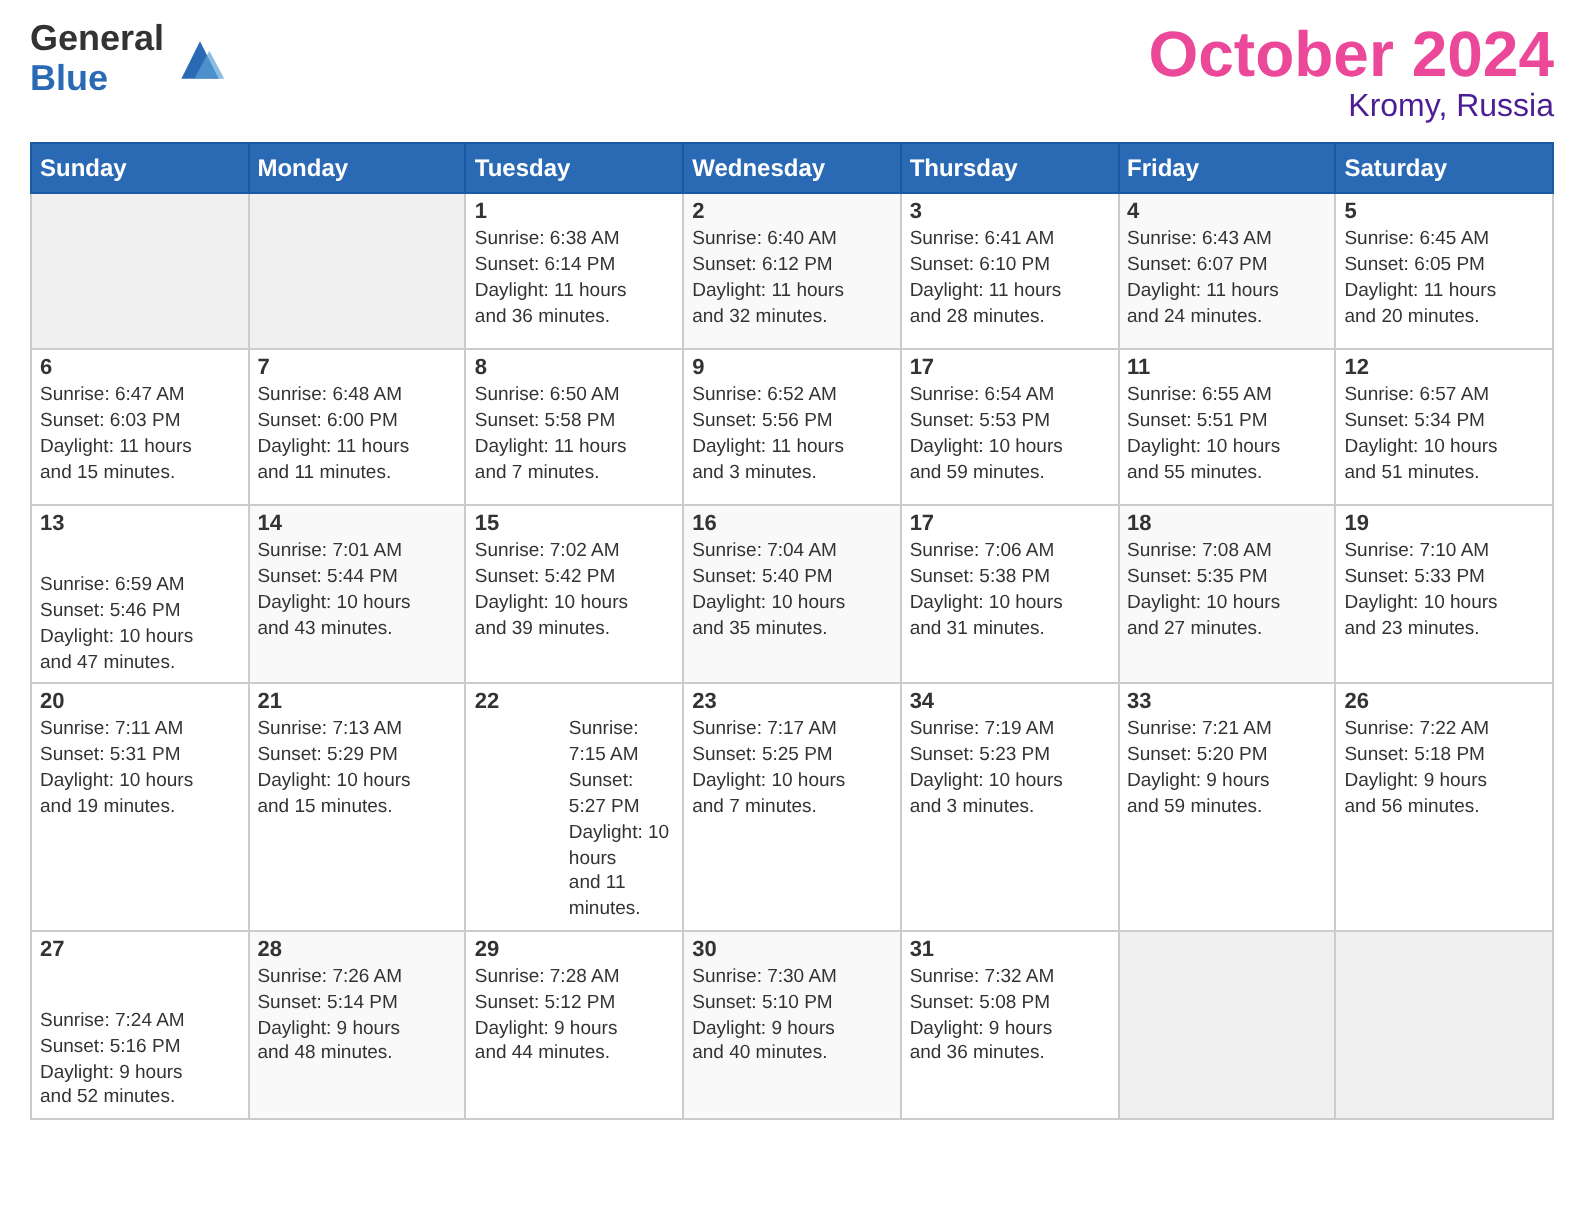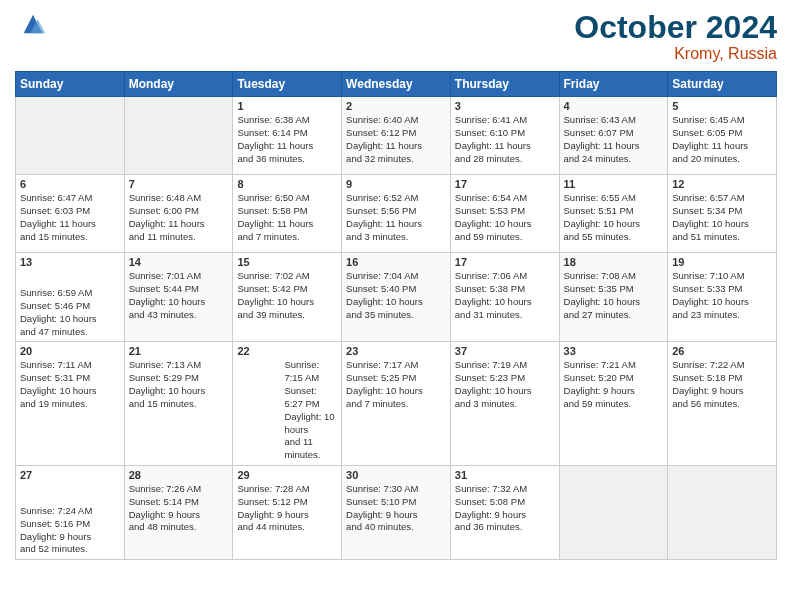--- a/index.html
+++ b/index.html
@@ -43,26 +43,26 @@
       width: 28px;
       height: 28px;
       margin-left: 4px;
     }
     .title-block {
       text-align: right;
     }
     .month-year {
       font-size: 32px;
       font-weight: bold;
-      color: #0c4a6e;
+      color: #ec4899;
       line-height: 1.1;
     }
     .location {
       font-size: 16px;
-      color: #c2410c;
+      color: #4c1d95;
     }
     table {
       width: 100%;
       border-collapse: collapse;
       table-layout: fixed;
     }
     thead tr th {
       background-color: #2a6ab5;
       color: #fff;
       font-size: 12px;
@@ -101,20 +101,24 @@
       background: #f0f0f0 !important;
     }
   </style>
 </head>
 <body>
 
 <div class="container">
   <div class="header">
     <div class="logo">
       <div style="display:flex;align-items:center;">
+        <div class="logo-text">
+          <span class="logo-general">General</span>
+          <span class="logo-blue">Blue</span>
+        </div>
         <svg class="logo-icon" viewBox="0 0 30 30" xmlns="http://www.w3.org/2000/svg">
           <polygon points="5,25 15,5 25,25" fill="#2a6ab5"></polygon>
           <polygon points="12,25 20,10 28,25" fill="#5a9fd4" opacity="0.7"></polygon>
         </svg>
       </div>
     </div>
     <div class="title-block">
       <div class="month-year">October 2024</div>
       <div class="location">Kromy, Russia</div>
     </div>
@@ -297,21 +301,21 @@
 and 11 minutes.</div>
           </td>
           <td>
             <span class="day-num">23</span>
             <div class="day-info" style="white-space: pre-line;">Sunrise: 7:17 AM
 Sunset: 5:25 PM
 Daylight: 10 hours
 and 7 minutes.</div>
           </td>
           <td>
-            <span class="day-num">37</span>
+            <span class="day-num">34</span>
             <div class="day-info" style="white-space: pre-line;">Sunrise: 7:19 AM
 Sunset: 5:23 PM
 Daylight: 10 hours
 and 3 minutes.</div>
           </td>
           <td>
             <span class="day-num">33</span>
             <div class="day-info" style="white-space: pre-line;">Sunrise: 7:21 AM
 Sunset: 5:20 PM
 Daylight: 9 hours

